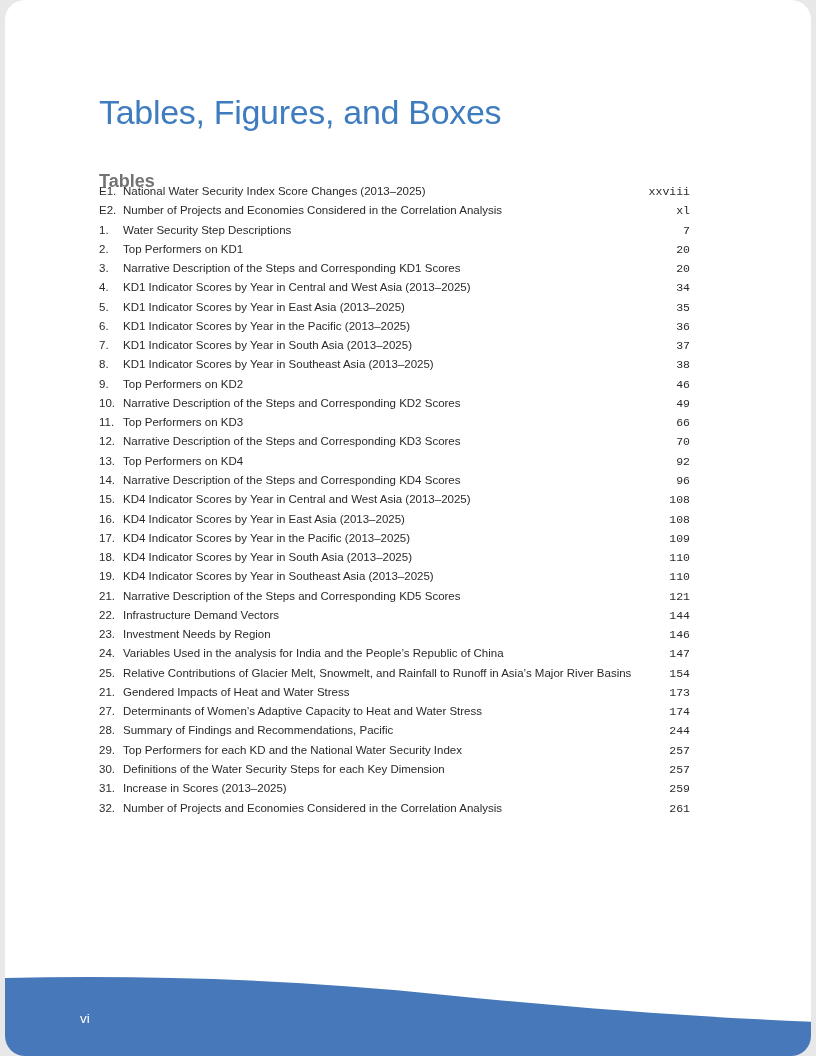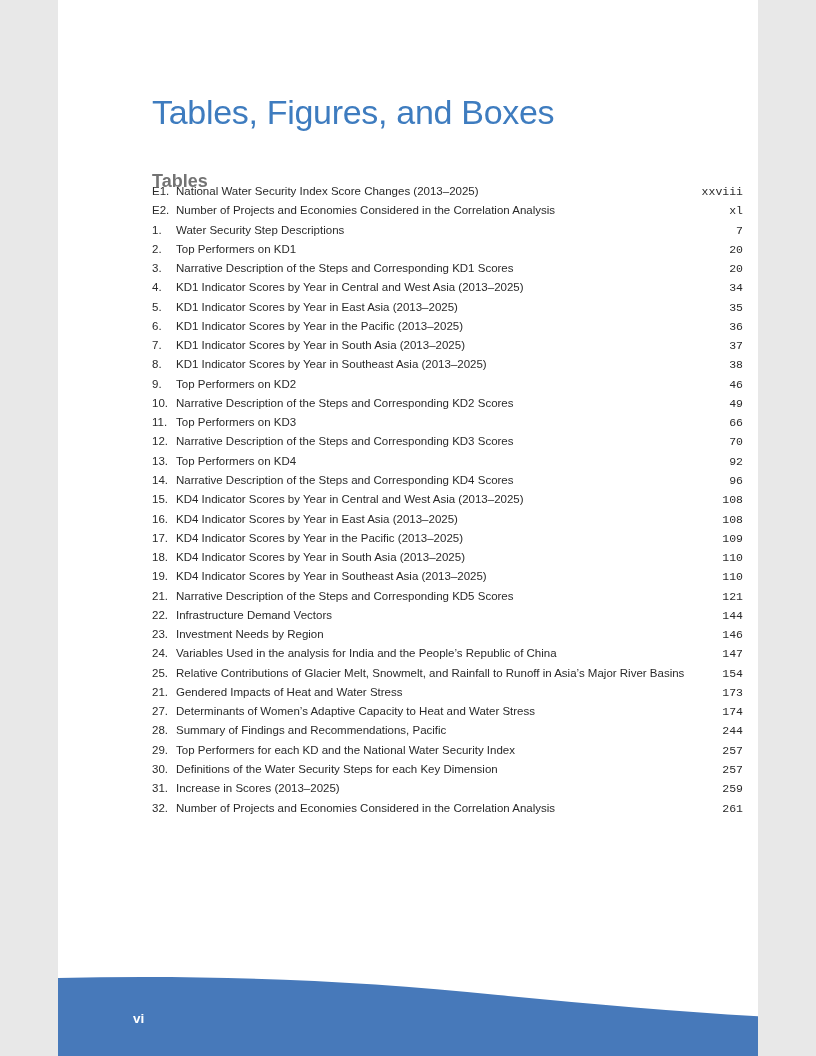--- a/index.html
+++ b/index.html
@@ -2,26 +2,27 @@
 <html><head>
 <meta charset="utf-8">
 <style>
   html, body {
     margin: 0;
     padding: 0;
     background: #e8e8e8;
   }
   .page {
     position: relative;
-    width: 700px;
+    width: 806px;
     height: 1056px;
     background: #ffffff;
     overflow: hidden;
     font-family: "Liberation Sans", sans-serif;
     margin: 0 auto;
+    border-radius: 20px;
   }
   .doc-title {
     position: absolute;
     left: 94px;
     top: 70px;
     font-size: 34px;
     font-weight: 400;
     letter-spacing: -0.3px;
     color: #3e7cbf;
     white-space: nowrap;
@@ -70,21 +71,21 @@
     width: 816px;
     height: 80px;
     display: block;
   }
   .footer-page-number {
     position: absolute;
     left: 75px;
     top: 1011px;
     z-index: 2;
     font-size: 13.5px;
-    font-weight: 700;
+    font-weight: 400;
     color: #ffffff;
   }
 </style>
 </head>
 <body>
 
 <div class="page">
 
   <h1 class="doc-title">Tables, Figures, and Boxes</h1>
 

